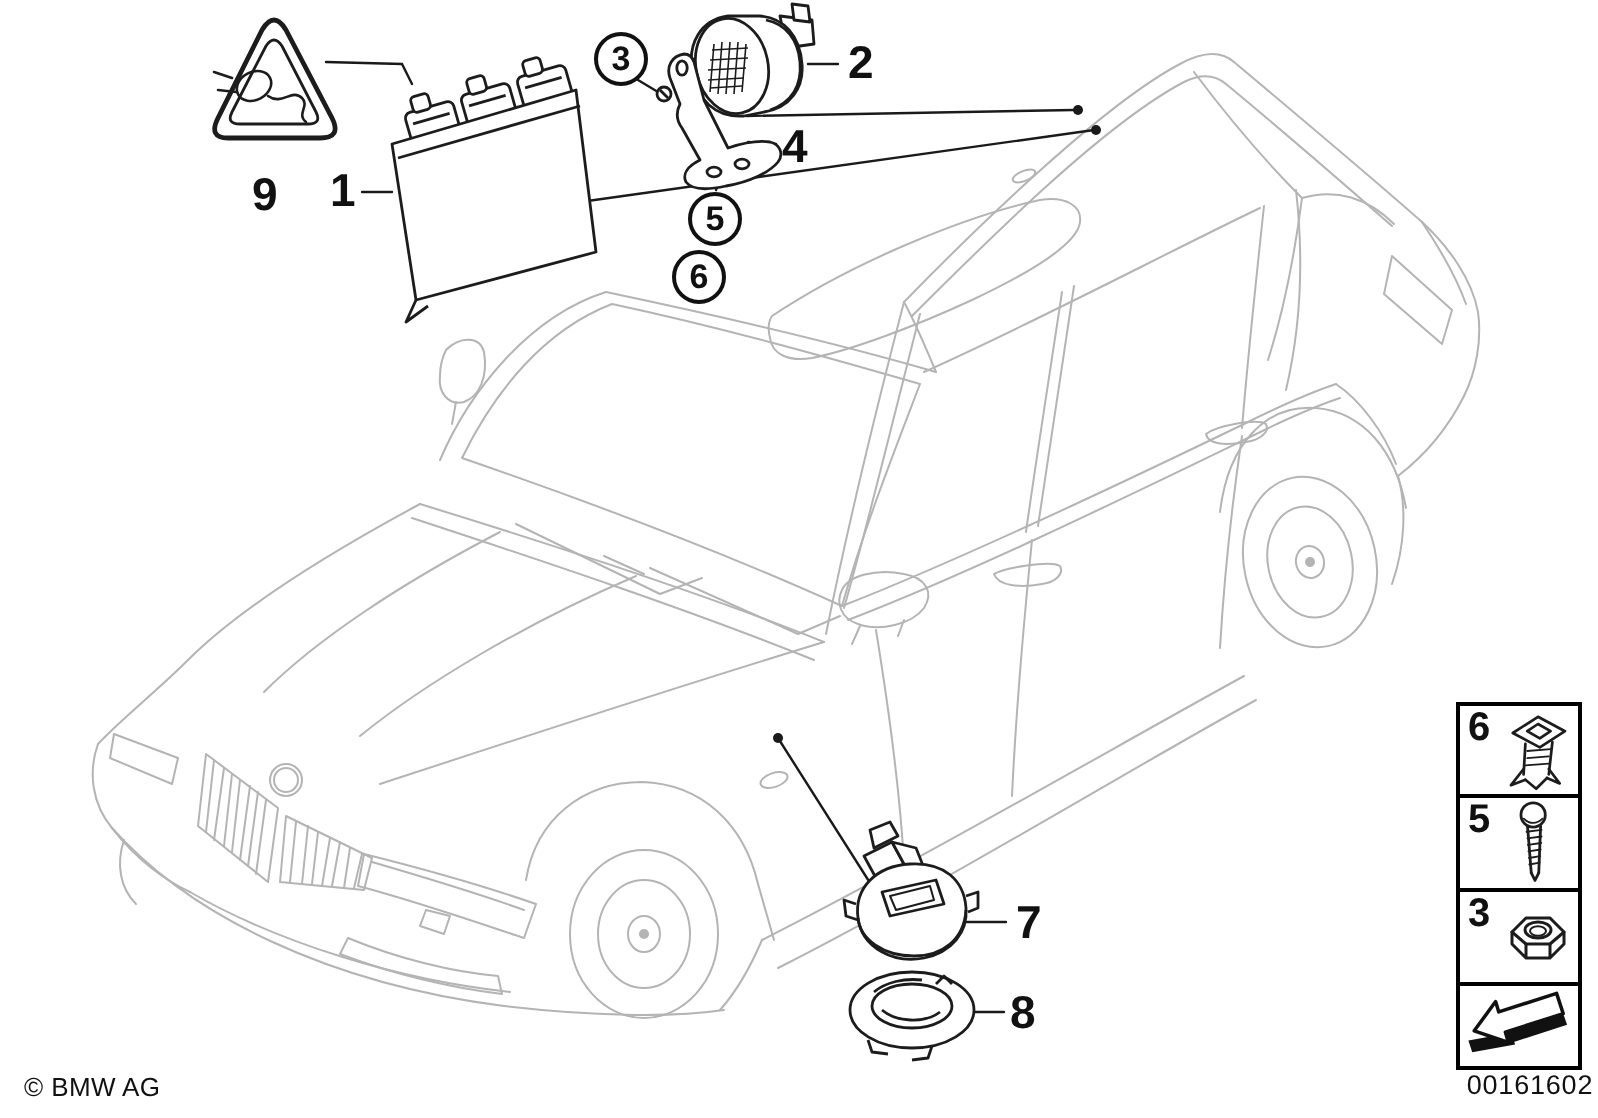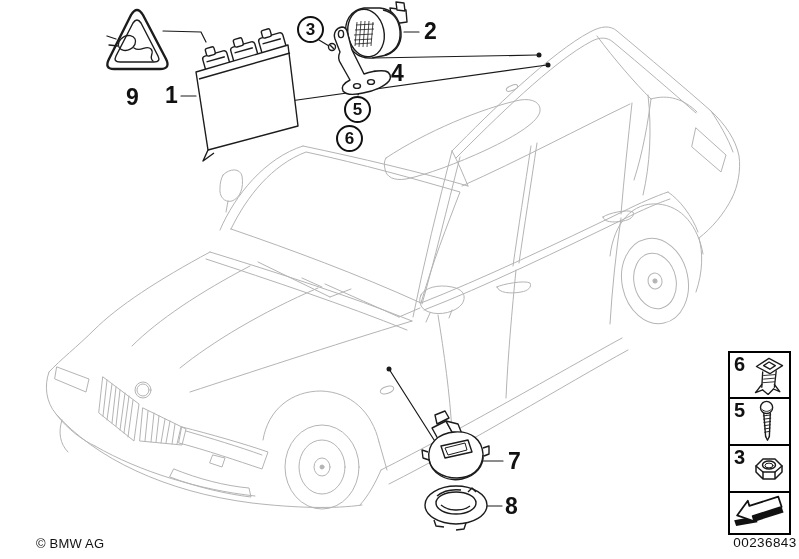--- a/index.html
+++ b/index.html
@@ -9,21 +9,21 @@
   .callout{position:absolute;font-weight:bold;font-size:23px;line-height:1;color:#111;cursor:default}
   .callout-circled{position:absolute;box-sizing:border-box;width:27px;height:27px;border:2px solid #111;
          border-radius:50%;background:#fff;display:flex;align-items:center;justify-content:center;
          font-weight:bold;font-size:17px;line-height:1}
   .side-panel{position:absolute;left:728px;top:351px;width:63px;height:184px;box-sizing:border-box;
          border:2px solid #000;background:#fff;display:flex;flex-direction:column}
   .panel-cell{position:relative;box-sizing:border-box;border-bottom:2px solid #000;flex:0 0 auto}
   .panel-cell:last-child{border-bottom:none;flex:1 1 auto}
   .panel-cell .num{position:absolute;left:4px;top:1px;font-weight:bold;font-size:20px;line-height:1}
   .panel-cell svg{position:absolute}
-  .footer-copyright{position:absolute;left:36px;top:536px;font-size:13px;letter-spacing:0.2px}
+  .footer-copyright{position:absolute;left:12px;top:536px;font-size:13px;letter-spacing:0.2px}
   .footer-number{position:absolute;left:733px;top:535px;width:64px;text-align:center;font-size:13.5px;letter-spacing:0.4px}
 </style>
 </head>
 <body>
 
 <div class="stage">
 
   <svg class="scene" width="799" height="559" viewBox="0 0 799 559">
 
     <g stroke="#b4b4b4" fill="none" stroke-width="1" stroke-linecap="round" stroke-linejoin="round">
@@ -266,15 +266,15 @@
     <div class="panel-cell">
       <svg width="57" height="37" viewBox="0 0 58 38" style="left:1px;top:0px">
         <polygon points="51.7,14.2 22,23.7 24,29.5 53.7,19.9" fill="#111"></polygon>
         <polygon points="3,28 25,24 27,30 5,34" fill="#111"></polygon>
         <polygon points="6,23 17,8 18.6,13.3 48.3,3.8 51.7,14.2 22,23.7 23.6,29" fill="#fff" stroke="#111" stroke-width="1.8" stroke-linejoin="round"></polygon>
       </svg>
     </div>
   </div>
 
   <div class="footer-copyright">© BMW AG</div>
-  <div class="footer-number">00236843</div>
+  <div class="footer-number">00161602</div>
 
 </div>
 
 </body></html>

